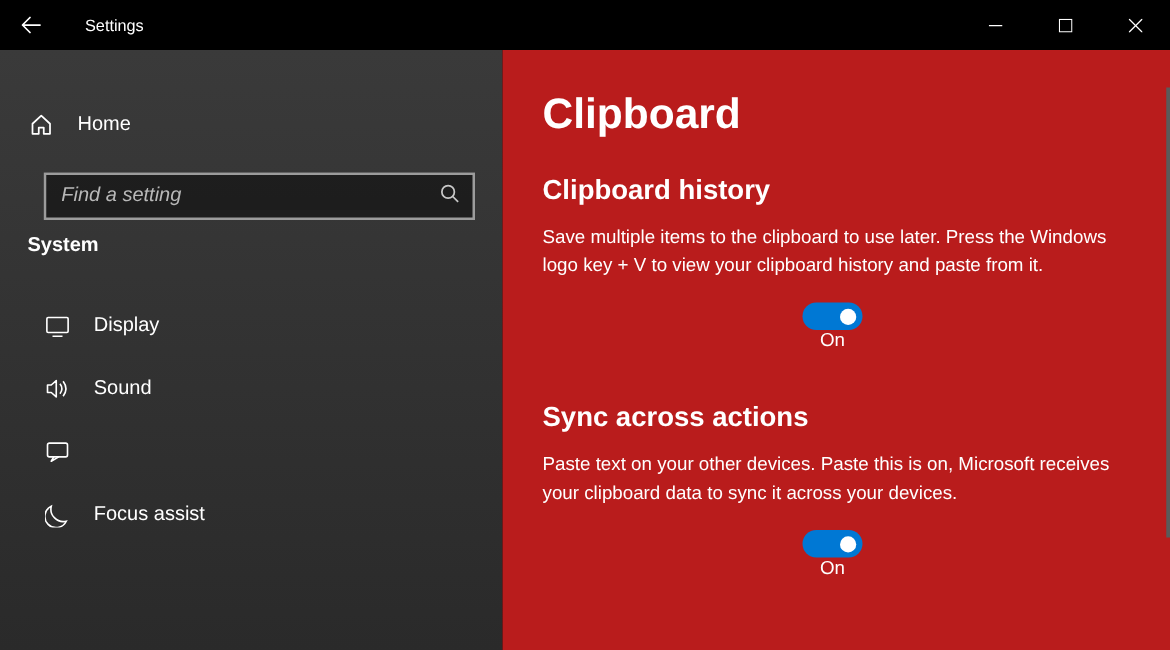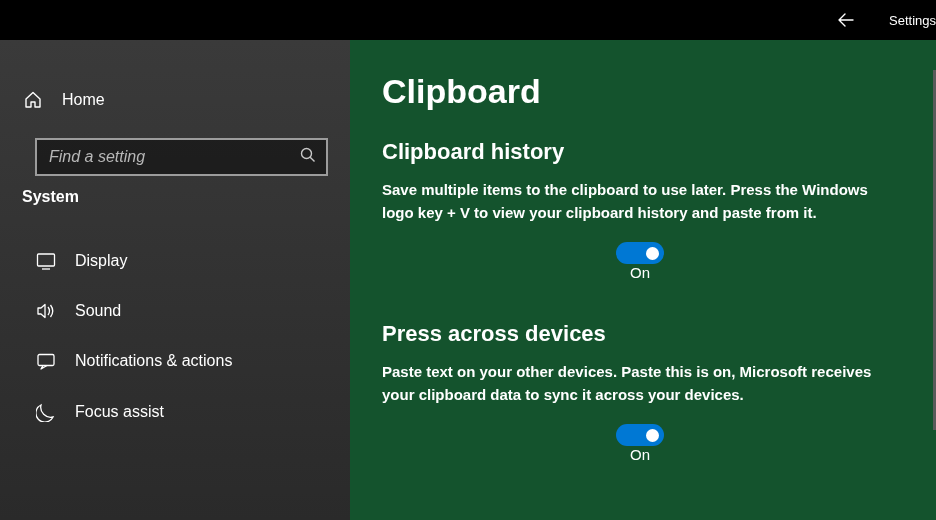--- a/index.html
+++ b/index.html
@@ -16,21 +16,20 @@
       overflow: hidden;
       display: flex;
       flex-direction: column;
     }
     .titlebar {
       height: 40px;
       display: flex;
       align-items: flex-end;
       justify-content: space-between;
       padding: 0;
-      flex-direction: column;
     }
     .titlebar-left {
       display: flex;
       align-items: center;
       height: 100%;
     }
     .back-btn {
       width: 50px;
       height: 40px;
       display: flex;
@@ -54,21 +53,21 @@
       align-items: center;
       justify-content: center;
       cursor: pointer;
     }
     .body-split {
       display: flex;
       flex: 1;
       overflow: hidden;
     }
     .sidebar {
-      width: 350px;
+      width: 402px;
       background: linear-gradient(180deg, #3a3a3a 0%, #2a2a2a 100%);
       padding: 0;
       display: flex;
       flex-direction: column;
     }
     .home-row {
       display: flex;
       align-items: center;
       padding: 12px 22px;
       margin-top: 38px;
@@ -127,41 +126,40 @@
       width: 22px;
       display: flex;
       justify-content: center;
     }
     .nav-item .label {
       margin-left: 18px;
       font-size: 16px;
     }
     .content {
       flex: 1;
-      background: #14532d;
+      background: #b91c1c;
       padding: 32px 38px 0 32px;
       position: relative;
       overflow: hidden;
     }
     .content h1 {
       font-size: 34px;
       font-weight: 600;
       margin-bottom: 28px;
     }
     .content h2 {
       font-size: 22px;
       font-weight: 600;
       margin-bottom: 14px;
     }
     .content p {
       font-size: 15px;
       line-height: 1.5;
       margin-bottom: 18px;
       color: #fff;
-      font-weight: bold;
     }
     .section-block {
       margin-bottom: 40px;
     }
     .toggle-row {
       display: flex;
       align-items: center;
       flex-direction: column;
     }
     .toggle {
@@ -273,21 +271,20 @@
         <span class="label">Sound</span>
       </div>
 
       <div class="nav-item">
         <span class="icon">
           <svg width="20" height="18" viewBox="0 0 20 18">
             <rect x="2" y="2.5" width="16" height="11" rx="1.5" stroke="#fff" stroke-width="1.3" fill="none"></rect>
             <path d="M7 13.5 L5 17 L11 13.5" stroke="#fff" stroke-width="1.3" fill="none" stroke-linejoin="round"></path>
           </svg>
         </span>
-        <span class="label">Notifications &amp; actions</span>
       </div>
 
       <div class="nav-item">
         <span class="icon">
           <svg width="20" height="20" viewBox="0 0 20 20">
             <path d="M5 3 A 10 10 0 0 0 17 15 A 9 9 0 1 1 5 3 Z" stroke="#fff" stroke-width="1.3" fill="none"></path>
           </svg>
         </span>
         <span class="label">Focus assist</span>
       </div>
@@ -300,21 +297,21 @@
     <div class="section-block">
       <h2>Clipboard history</h2>
       <p>Save multiple items to the clipboard to use later. Press the Windows logo key + V to view your clipboard history and paste from it.</p>
       <div class="toggle-row">
         <div class="toggle"></div>
         <span class="toggle-label">On</span>
       </div>
     </div>
 
     <div class="section-block">
-      <h2>Press across devices</h2>
+      <h2>Sync across actions</h2>
       <p>Paste text on your other devices. Paste this is on, Microsoft receives your clipboard data to sync it across your devices.</p>
       <div class="toggle-row">
         <div class="toggle"></div>
         <span class="toggle-label">On</span>
       </div>
     </div>
 
     <div class="scrollbar"></div>
   </div>
 </div>

